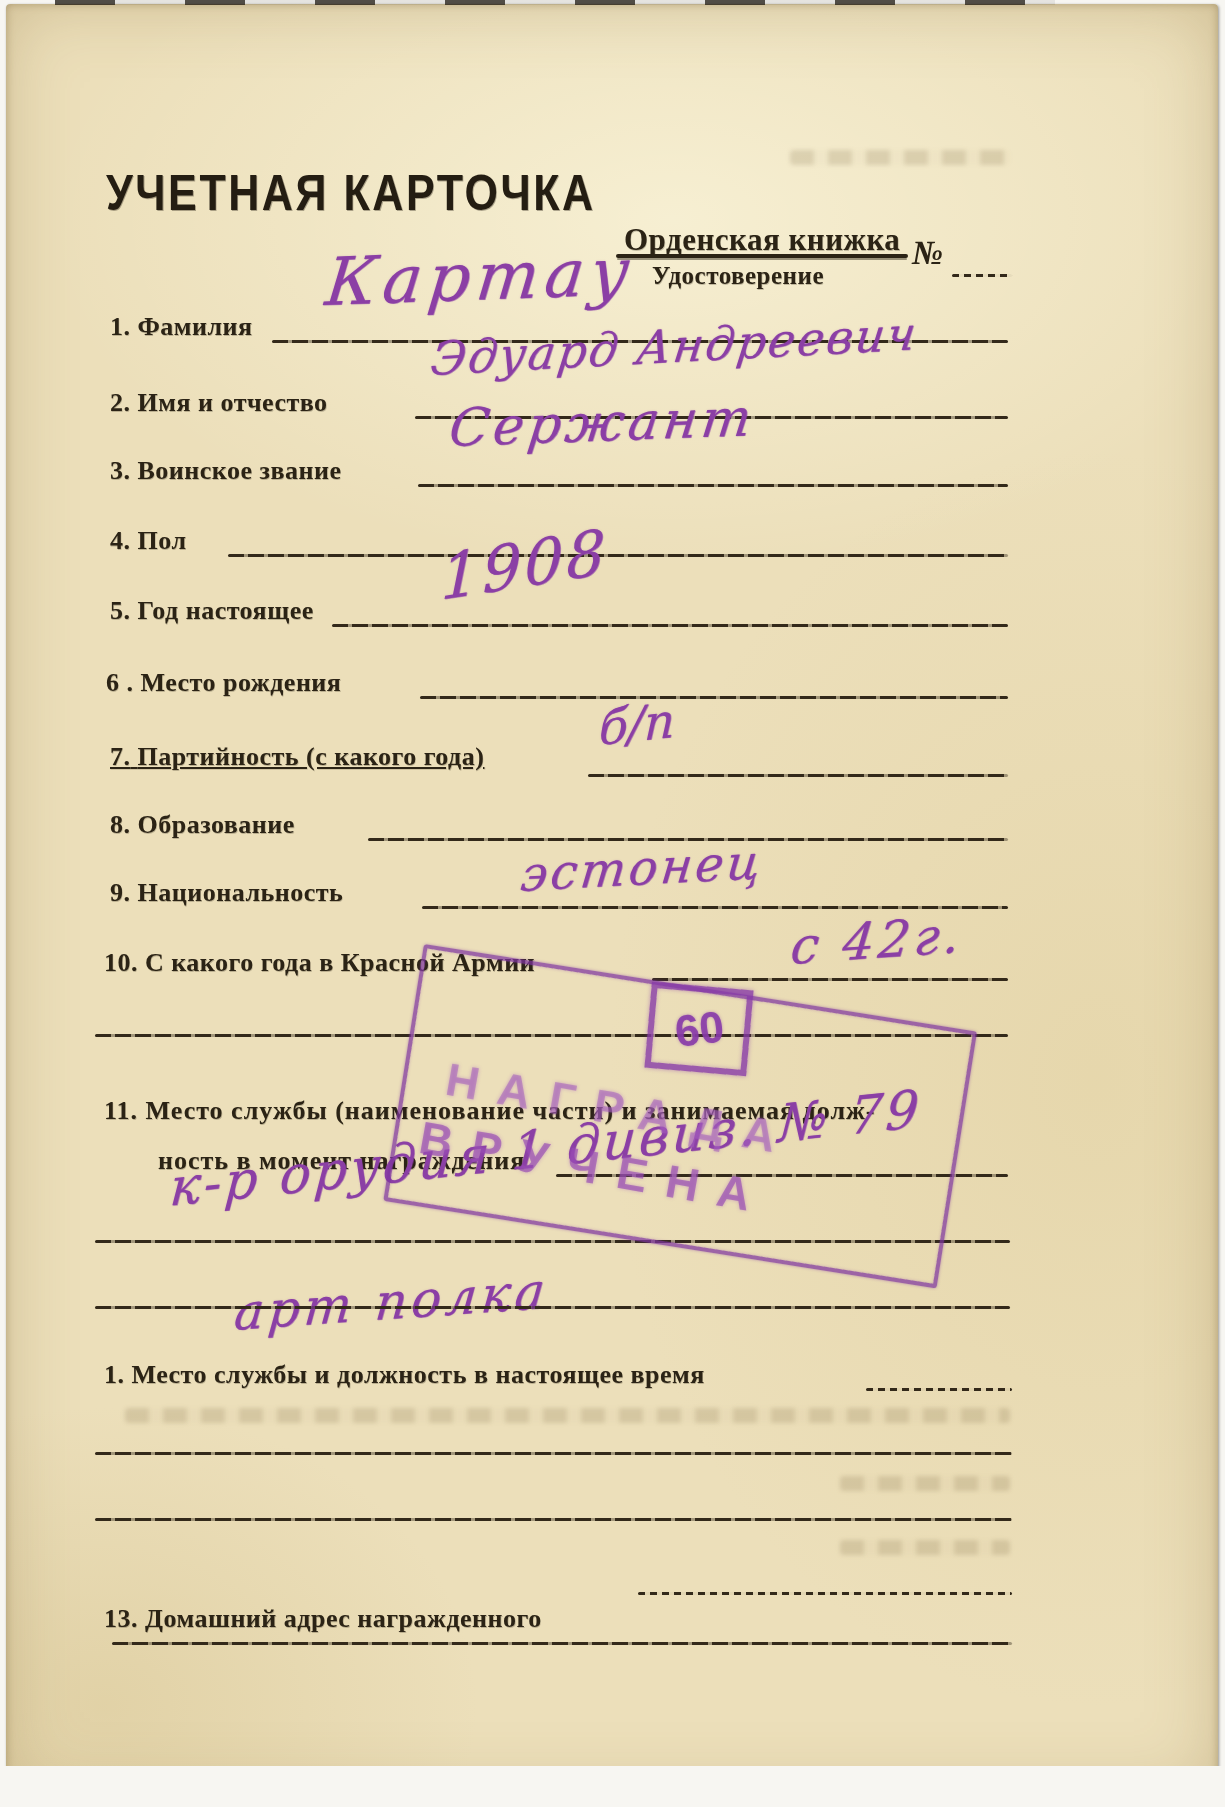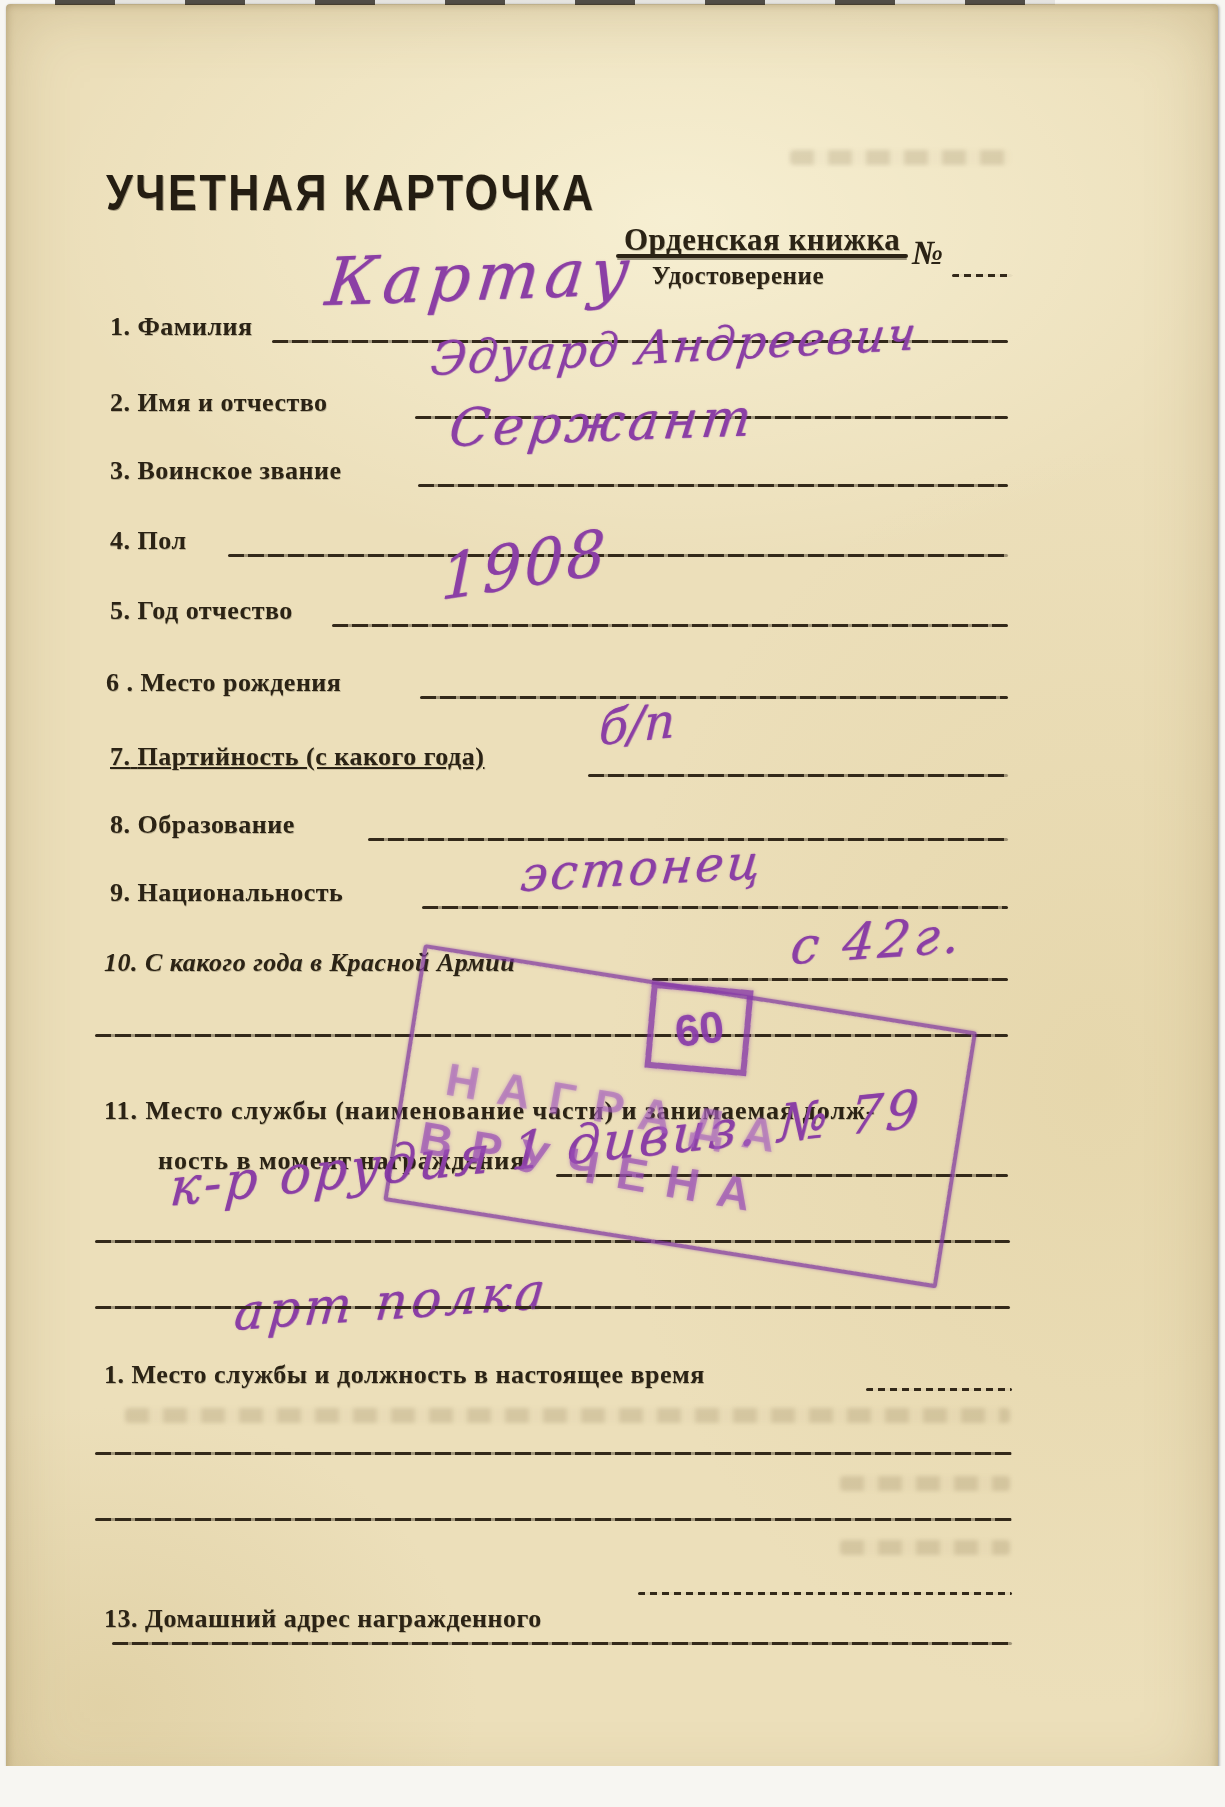--- a/index.html
+++ b/index.html
@@ -83,39 +83,39 @@
   <div class="rule" style="left:415px;top:416px;width:593px;"></div>
   <div class="hw" style="left:428px;top:332px;font-size:46px;letter-spacing:2px;transform:rotate(-3deg) skewX(-10deg);">Эдуард Андреевич</div>
 
   <div class="label" style="left:110px;top:456px;"><span>3.</span>&nbsp;<span>Воинское звание</span></div>
   <div class="rule" style="left:418px;top:484px;width:590px;"></div>
   <div class="hw" style="left:446px;top:398px;font-size:52px;letter-spacing:4px;transform:rotate(-2deg) skewX(-9deg);">Сержант</div>
 
   <div class="label" style="left:110px;top:526px;text-align:right;"><span>4.</span>&nbsp;<span>Пол</span></div>
   <div class="rule" style="left:228px;top:554px;width:780px;"></div>
 
-  <div class="label" style="left:110px;top:596px;"><span>5.</span>&nbsp;<span>Год отчество</span></div>
+  <div class="label" style="left:110px;top:596px;"><span>5.</span>&nbsp;<span>Год настоящее</span></div>
   <div class="rule" style="left:332px;top:624px;width:676px;"></div>
   <div class="hw" style="left:440px;top:542px;font-size:62px;letter-spacing:3px;transform:rotate(-9deg) skewX(-10deg);">1908</div>
 
   <div class="label" style="left:106px;top:668px;"><span>6 .</span>&nbsp;<span>Место рождения</span></div>
   <div class="rule" style="left:420px;top:696px;width:588px;"></div>
 
   <div class="label" style="left:110px;top:742px;text-decoration:underline;"><span>7.</span>&nbsp;<span>Партийность (с какого года)</span></div>
   <div class="rule" style="left:588px;top:774px;width:420px;"></div>
   <div class="hw" style="left:598px;top:700px;font-size:48px;transform:rotate(-6deg) skewX(-8deg);">б/п</div>
 
   <div class="label" style="left:110px;top:810px;"><span>8.</span>&nbsp;<span>Образование</span></div>
   <div class="rule" style="left:368px;top:838px;width:640px;"></div>
 
   <div class="label" style="left:110px;top:878px;"><span>9.</span>&nbsp;<span>Национальность</span></div>
   <div class="rule" style="left:422px;top:906px;width:586px;"></div>
   <div class="hw" style="left:518px;top:846px;font-size:48px;letter-spacing:3px;transform:rotate(-3deg) skewX(-9deg);">эстонец</div>
 
-  <div class="label" style="left:104px;top:948px;font-style:italic;"><span>10.</span>&nbsp;<span>С какого года в Красной Армии</span></div>
+  <div class="label" style="left:104px;top:948px;"><span>10.</span>&nbsp;<span>С какого года в Красной Армии</span></div>
   <div class="rule" style="left:652px;top:978px;width:356px;"></div>
   <div class="hw" style="left:788px;top:918px;font-size:50px;letter-spacing:4px;transform:rotate(-4deg) skewX(-10deg);">с 42г.</div>
 
   <div class="rule" style="left:95px;top:1034px;width:913px;"></div>
 
   <div class="label" style="left:104px;top:1096px;letter-spacing:1px;"><span>11.</span>&nbsp;<span>Место службы (наименование части) и занимаемая долж-</span></div>
   <div class="label" style="left:158px;top:1146px;letter-spacing:1px;">ность в момент награждения</div>
   <div class="rule" style="left:556px;top:1174px;width:452px;"></div>
   <div class="hw" style="left:168px;top:1158px;font-size:52px;letter-spacing:3px;transform:rotate(-6deg) skewX(-10deg);">к-р орудия 1 дивиз. № 79</div>
   <div class="rule" style="left:95px;top:1240px;width:915px;"></div>

